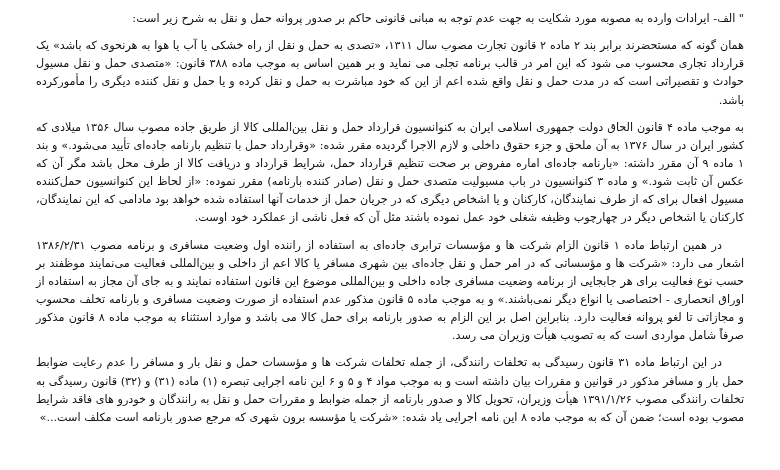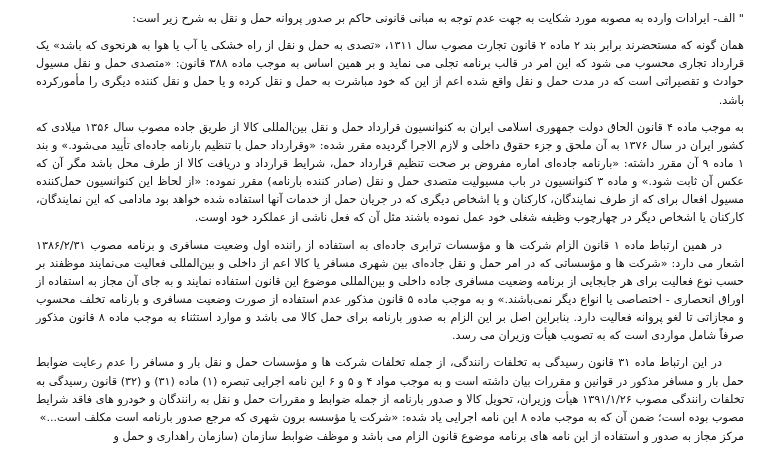--- a/index.html
+++ b/index.html
@@ -30,26 +30,25 @@
     margin: 0 0 9px 0;
     color: #111111;
   }
   .para.indent {
     text-indent: 22px;
   }
   .para.first {
     margin-top: 2px;
   }
   .tight {
-    margin-bottom: 1px;
+    margin-bottom: 25px;
   }
 </style>
 </head>
 <body>
 
 <div class="page">
   <p class="para first">" الف- ایرادات وارده به مصوبه مورد شکایت به جهت عدم توجه به مبانی قانونی حاکم بر صدور پروانه حمل و نقل به شرح زیر است:</p>
   <p class="para">همان گونه که مستحضرند برابر بند ۲ ماده ۲ قانون تجارت مصوب سال ۱۳۱۱، «تصدی به حمل و نقل از راه خشکی یا آب یا هوا به هرنحوی که باشد» یک قرارداد تجاری محسوب می شود که این امر در قالب برنامه تجلی می نماید و بر همین اساس به موجب ماده ۳۸۸ قانون: «متصدی حمل و نقل مسیول حوادث و تقصیراتی است که در مدت حمل و نقل واقع شده اعم از این که خود مباشرت به حمل و نقل کرده و یا حمل و نقل کننده دیگری را مأمورکرده باشد.</p>
   <p class="para">به موجب ماده ۴ قانون الحاق دولت جمهوری اسلامی ایران به کنوانسیون قرارداد حمل و نقل بین‌المللی کالا از طریق جاده مصوب سال ۱۳۵۶ میلادی که کشور ایران در سال ۱۳۷۶ به آن ملحق و جزء حقوق داخلی و لازم الاجرا گردیده مقرر شده: «وقرارداد حمل با تنظیم بارنامه جاده‌ای تأیید می‌شود.» و بند ۱ ماده ۹ آن مقرر داشته: «بارنامه جاده‌ای اماره مفروض بر صحت تنظیم قرارداد حمل، شرایط قرارداد و دریافت کالا از طرف محل باشد مگر آن که عکس آن ثابت شود.» و ماده ۳ کنوانسیون در باب مسیولیت متصدی حمل و نقل (صادر کننده بارنامه) مقرر نموده: «از لحاظ این کنوانسیون حمل‌کننده مسیول افعال برای که از طرف نمایندگان، کارکنان و یا اشخاص دیگری که در جریان حمل از خدمات آنها استفاده شده خواهد بود مادامی که این نمایندگان، کارکنان یا اشخاص دیگر در چهارچوب وظیفه شغلی خود عمل نموده باشند مثل آن که فعل ناشی از عملکرد خود اوست.</p>
   <p class="para indent">در همین ارتباط ماده ۱ قانون الزام شرکت ها و مؤسسات ترابری جاده‌ای به استفاده از راننده اول وضعیت مسافری و برنامه مصوب ۱۳۸۶/۲/۳۱ اشعار می دارد: «شرکت ها و مؤسساتی که در امر حمل و نقل جاده‌ای بین شهری مسافر یا کالا اعم از داخلی و بین‌المللی فعالیت می‌نمایند موظفند بر حسب نوع فعالیت برای هر جابجایی از برنامه وضعیت مسافری جاده داخلی و بین‌المللی موضوع این قانون استفاده نمایند و به جای آن مجاز به استفاده از اوراق انحصاری - اختصاصی یا انواع دیگر نمی‌باشند.» و به موجب ماده ۵ قانون مذکور عدم استفاده از صورت وضعیت مسافری و بارنامه تخلف محسوب و مجازاتی تا لغو پروانه فعالیت دارد. بنابراین اصل بر این الزام به صدور بارنامه برای حمل کالا می باشد و موارد استثناء به موجب ماده ۸ قانون مذکور صرفاً شامل مواردی است که به تصویب هیأت وزیران می رسد.</p>
   <p class="para indent tight">در این ارتباط ماده ۳۱ قانون رسیدگی به تخلفات رانندگی، از جمله تخلفات شرکت ها و مؤسسات حمل و نقل بار و مسافر را عدم رعایت ضوابط حمل بار و مسافر مذکور در قوانین و مقررات بیان داشته است و به موجب مواد ۴ و ۵ و ۶ این نامه اجرایی تبصره (۱) ماده (۳۱) و (۳۲) قانون رسیدگی به تخلفات رانندگی مصوب ۱۳۹۱/۱/۲۶ هیأت وزیران، تحویل کالا و صدور بارنامه از جمله ضوابط و مقررات حمل و نقل به رانندگان و خودرو های فاقد شرایط مصوب بوده است؛ ضمن آن که به موجب ماده ۸ این نامه اجرایی یاد شده: «شرکت یا مؤسسه برون شهری که مرجع صدور بارنامه است مکلف است...»</p>
-  <p class="para">مرکز مجاز به صدور و استفاده از این نامه های برنامه موضوع قانون الزام می باشد و موظف ضوابط سازمان (سازمان راهداری و حمل و</p>
 </div>
 
 </body></html>

